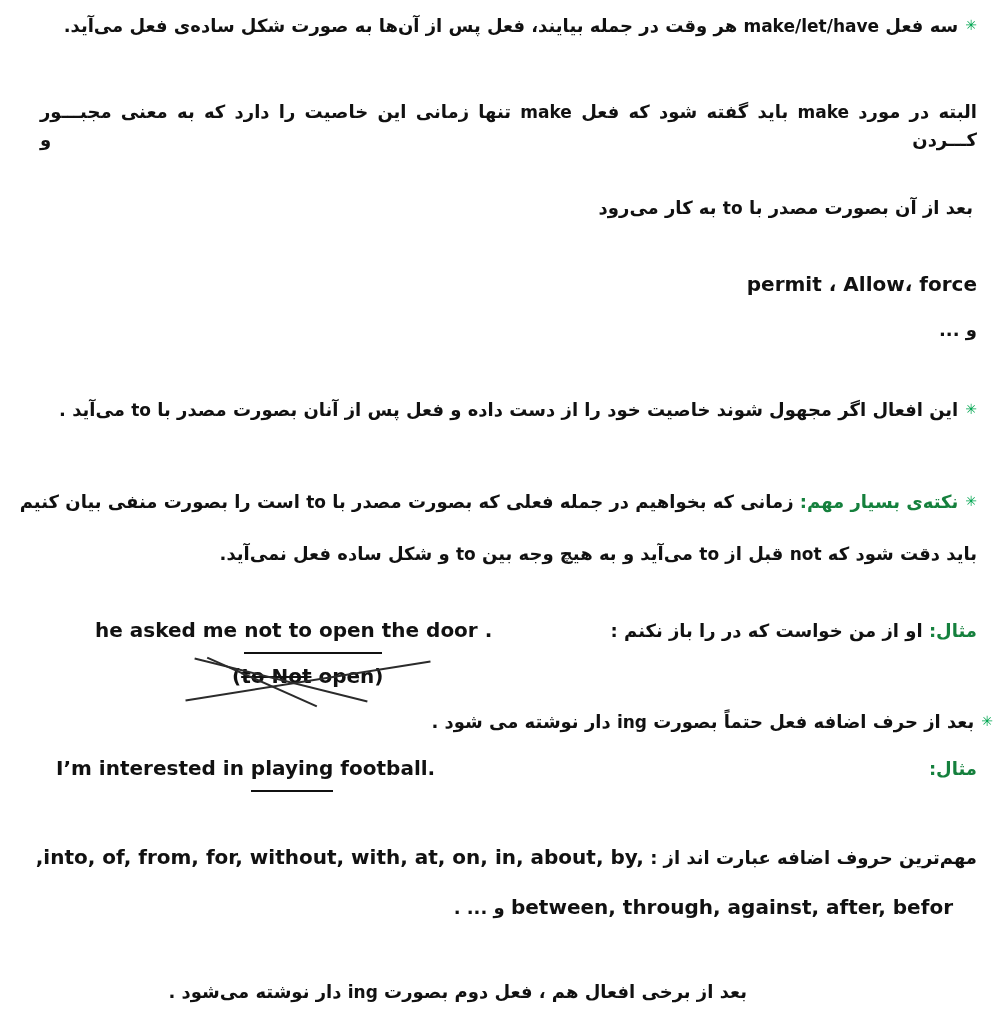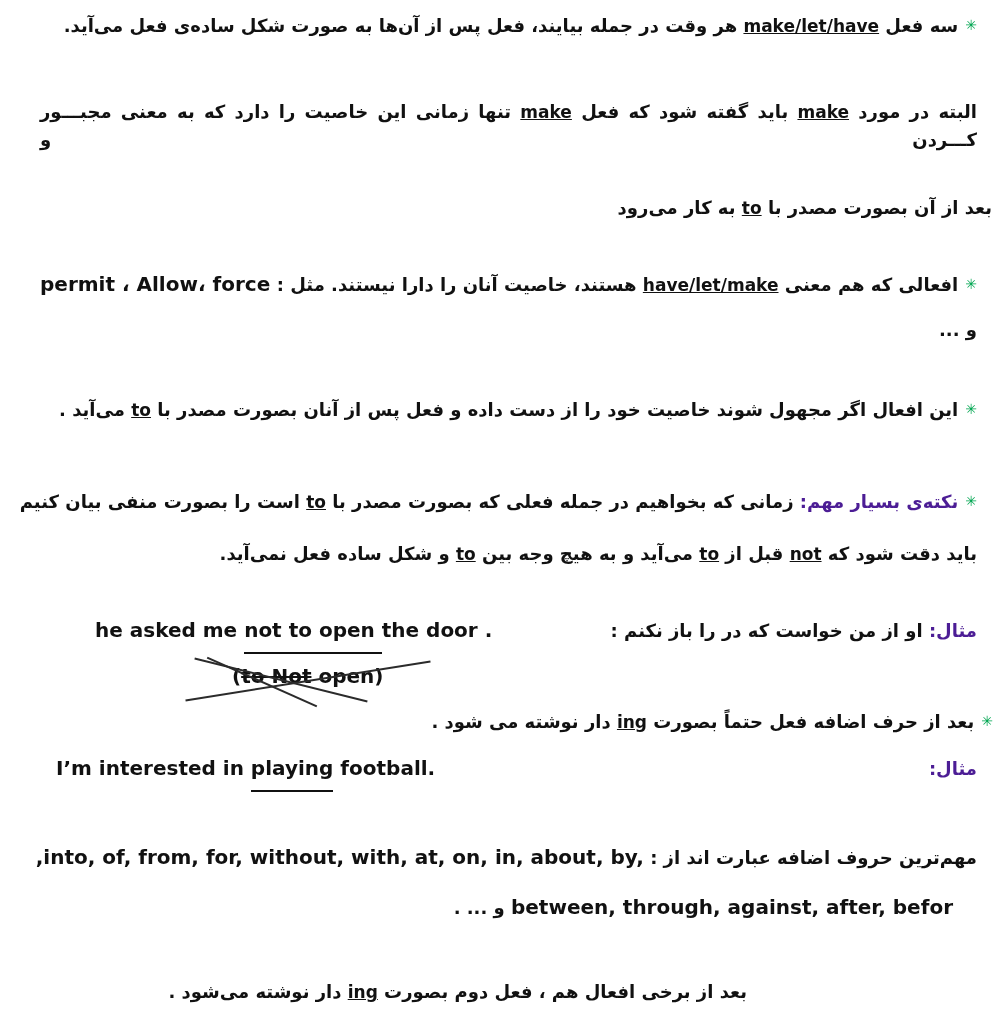--- a/index.html
+++ b/index.html
@@ -6,48 +6,47 @@
   body{
     width:1005px;height:1028px;background:#ffffff;overflow:hidden;position:relative;
     font-family:"DejaVu Sans",sans-serif;font-weight:bold;color:#111;
   }
   .page{position:absolute;inset:0;}
   .line{position:absolute;direction:rtl;text-align:right;font-size:18px;line-height:1.55;white-space:nowrap;}
   .wrapok{white-space:normal;}
   .just{text-align:justify;text-align-last:justify;white-space:normal;}
   .row{position:absolute;left:40px;right:28px;display:flex;justify-content:space-between;align-items:baseline;direction:rtl;}
   .fa{font-size:18px;}
-  .en{direction:ltr;unicode-bidi:isolate;font-size:17px;text-decoration:underline;}
+  .en{direction:ltr;unicode-bidi:isolate;font-size:17px;}
   .en-big{direction:ltr;unicode-bidi:isolate;font-size:20px;}
   .star{color:#00A651;font-size:14px;margin-left:7px;position:relative;top:-2px;}
-  .red{color:#4c1d95;}
+  .red{color:#15803d;}
   .u{border-bottom:2.5px solid #111;padding-bottom:10px;}
   .crossed{
     position:absolute;top:664px;left:232px;direction:ltr;font-size:20px;white-space:nowrap;
   }
   .strike{text-decoration:line-through;text-decoration-thickness:2px;}
   .xline{position:absolute;height:2px;background:#2b2b2b;pointer-events:none;}
   .x1{left:-48px;top:16px;width:248px;transform:rotate(-9deg);}
   .x2{left:-40px;top:15px;width:178px;transform:rotate(14deg);}
   .x3{left:-30px;top:17px;width:120px;transform:rotate(24deg);}
 </style>
 </head>
 <body>
 
 <div class="page">
 
   <div class="line wrapok" style="top:12px;left:40px;right:28px;"><span class="star">✳</span><span class="fa">سه فعل </span><span class="en">make/let/have</span><span class="fa"> هر وقت در جمله بیایند، فعل پس از آن‌ها به صورت شکل ساده‌ی فعل می‌آید.</span></div>
 
   <div class="line just" style="top:98px;left:40px;right:28px;"><span class="fa">البته در مورد </span><span class="en">make</span><span class="fa"> باید گفته شود که فعل </span><span class="en">make</span><span class="fa"> تنها زمانی این خاصیت را دارد که به معنی مجبـــور کـــردن و</span></div>
 
 
-  <div class="line" style="top:194px;left:40px;right:13px;"><span class="fa">بعد از آن بصورت مصدر با </span><span class="en">to</span><span class="fa"> به کار می‌رود</span></div>
+  <div class="line" style="top:194px;left:40px;right:32px;"><span class="fa">بعد از آن بصورت مصدر با </span><span class="en">to</span><span class="fa"> به کار می‌رود</span></div>
 
   <div class="row" style="top:272px;">
-    <span><span class="star">✳</span><span class="fa">افعالی که هم معنی </span><span class="en">have/let/make</span><span class="fa"> هستند، خاصیت آنان را دارا نیستند. مثل :</span></span>
     <span class="en-big">permit ، Allow، force</span>
   </div>
   <div class="line" style="top:316px;left:40px;right:28px;"><span class="fa">و ...</span></div>
 
   <div class="line" style="top:396px;left:40px;right:28px;"><span class="star">✳</span><span class="fa">این افعال اگر مجهول شوند خاصیت خود را از دست داده و فعل پس از آنان بصورت مصدر با </span><span class="en">to</span><span class="fa"> می‌آید .</span></div>
 
   <div class="line" style="top:488px;left:40px;right:28px;"><span class="star">✳</span><span class="fa red">نکته‌ی بسیار مهم:</span><span class="fa"> زمانی که بخواهیم در جمله فعلی که بصورت مصدر با </span><span class="en">to</span><span class="fa"> است را بصورت منفی بیان کنیم</span></div>
 
   <div class="line" style="top:540px;left:40px;right:28px;"><span class="fa">باید دقت شود که </span><span class="en">not</span><span class="fa"> قبل از </span><span class="en">to</span><span class="fa"> می‌آید و به هیچ وجه بین </span><span class="en">to</span><span class="fa"> و شکل ساده فعل نمی‌آید.</span></div>
 

